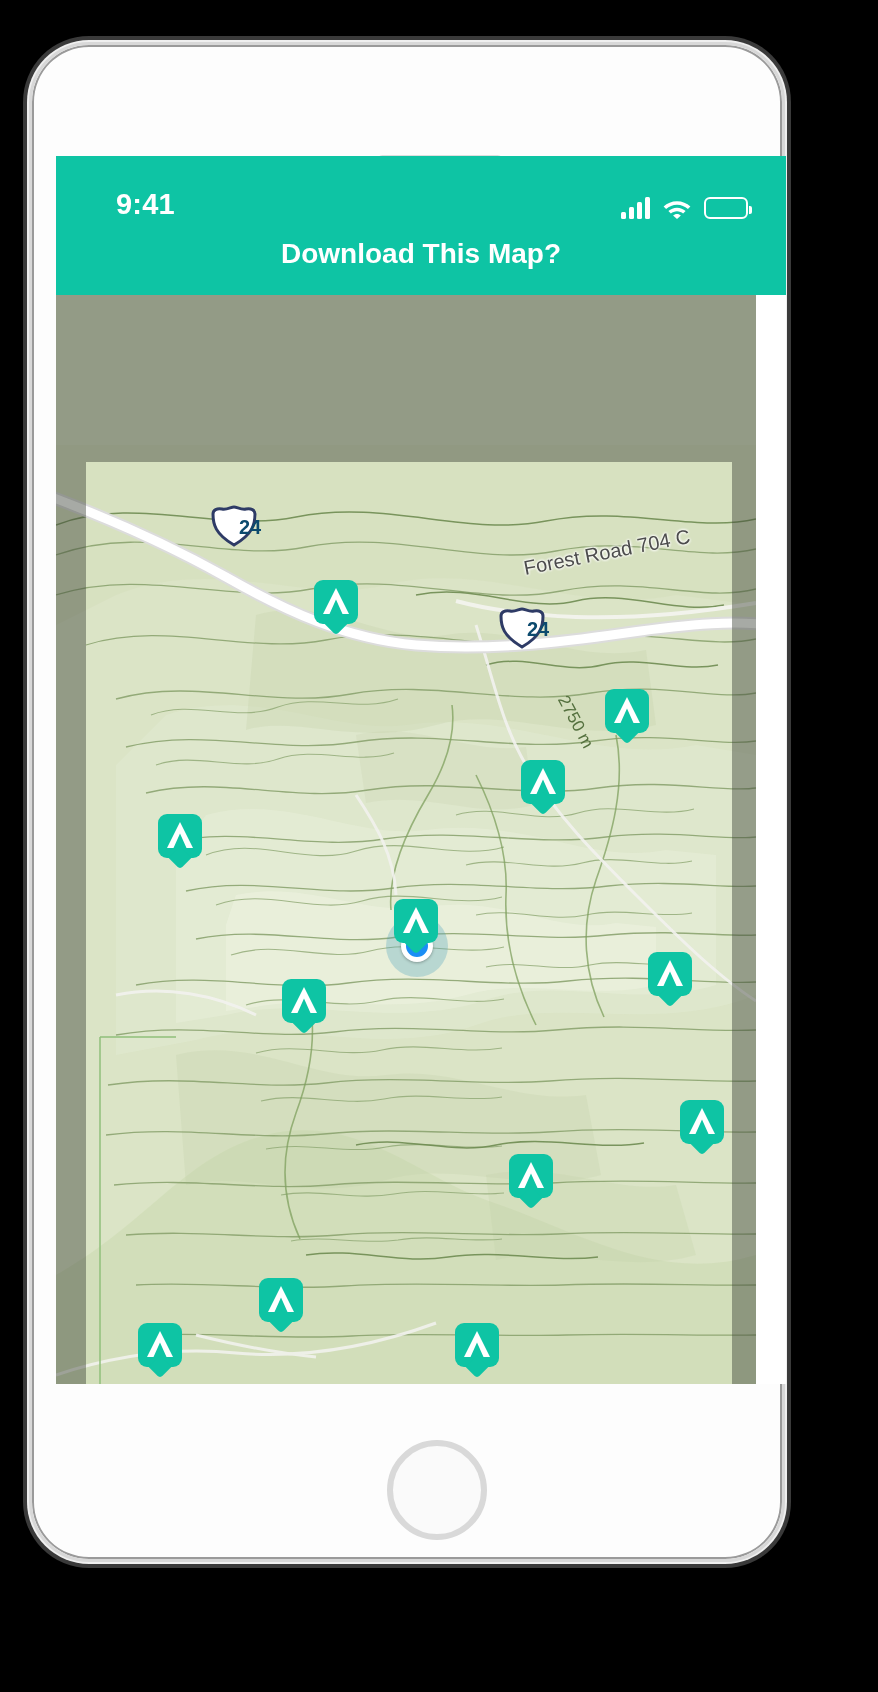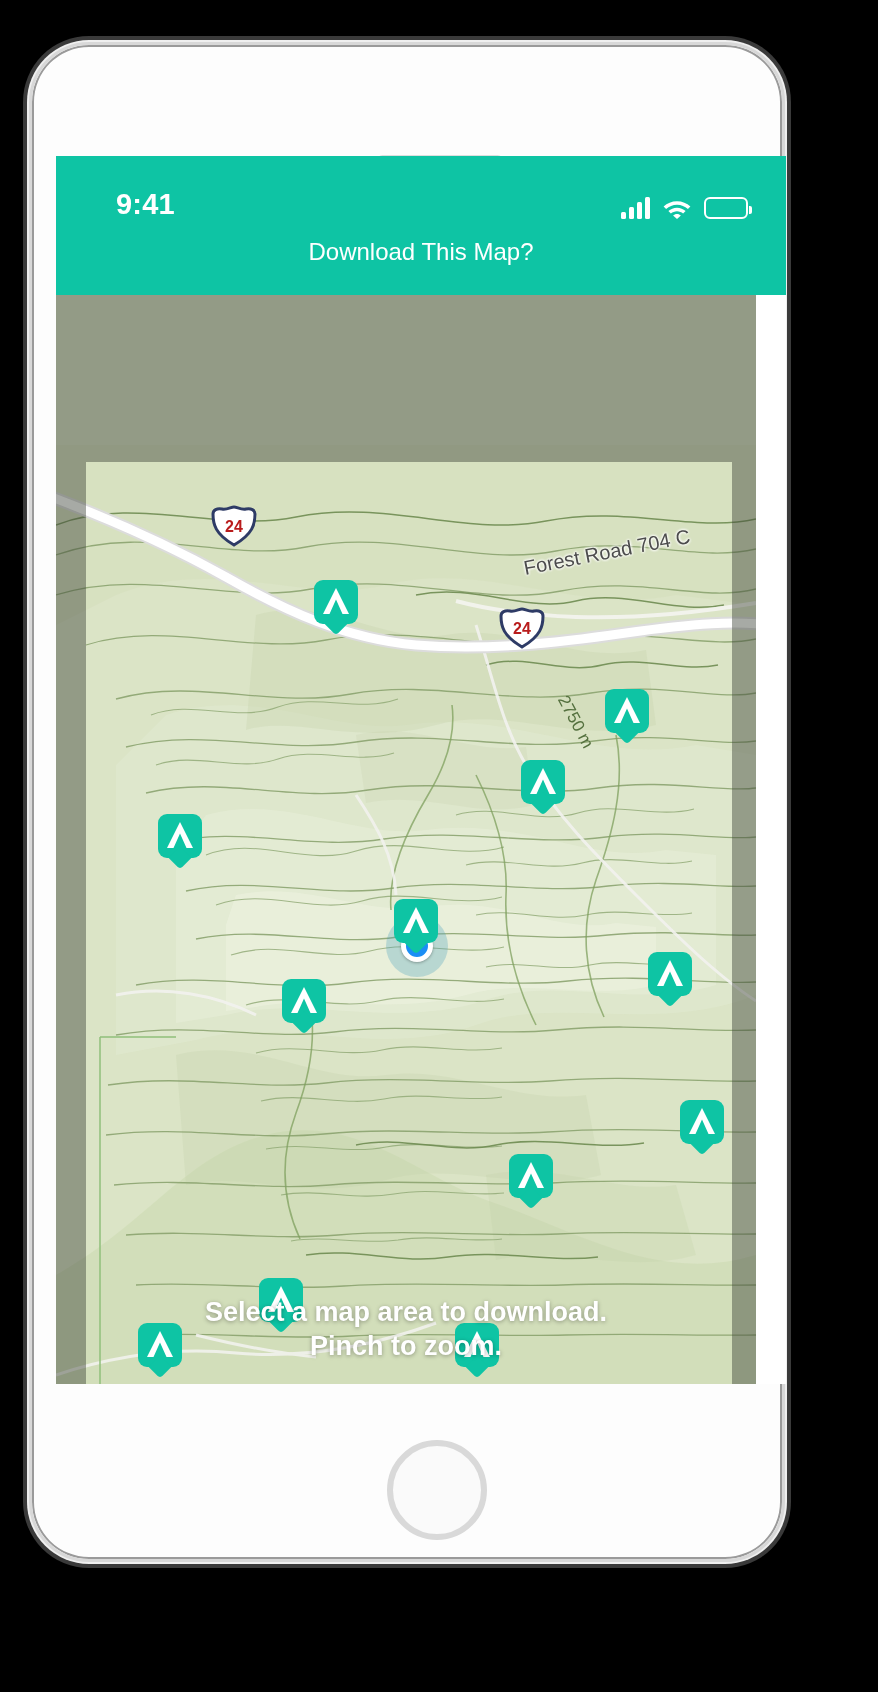--- a/index.html
+++ b/index.html
@@ -87,21 +87,21 @@
   }
   #battery-icon::after {
     content: ""; position: absolute; right: -6px; top: 7px;
     width: 3px; height: 8px; background: #fff; border-radius: 0 2px 2px 0;
   }
   #battery-fill { width: 100%; height: 100%; background: #fff; border-radius: 2px; }
 
   #dialog-title {
     position: absolute; left: 0; top: 82px;
     width: 100%; text-align: center;
-    color: #fff; font-size: 24px; font-weight: normal;
+    color: #fff; font-size: 28px; font-weight: bold;
   }
 
   
   #map-viewport {
     position: absolute; left: 0; top: 139px;
     width: 700px; height: 1089px;
     overflow: hidden;
     background: #d8e2c4;
   }
   #map-canvas { position: absolute; left: 0; top: 0; width: 700px; height: 1089px; }
@@ -138,23 +138,23 @@
     border-radius: 50%; background: #1a8ef5;
     border: 5px solid #fff;
     box-shadow: 0 1px 3px rgba(0,0,0,0.3);
   }
 
   
   #shield-a, #shield-b {
     position: absolute; width: 46px; height: 42px;
   }
   .shield-txt {
-    position: absolute; left: 0; top: 0; width: 46px; height: 42px;
+    position: absolute; left: 16px; top: 0; width: 46px; height: 42px;
     display: flex; align-items: center; justify-content: center;
-    color: #b91c1c; font-size: 16px; font-weight: bold;
+    color: #0c4a6e; font-size: 20px; font-weight: bold;
     font-family: "Liberation Sans", sans-serif;
   }
   .road-label {
     position: absolute;
     color: #4c4c4c; font-size: 20px; white-space: nowrap;
     font-family: "Liberation Sans", sans-serif;
     text-shadow: 0 0 3px #fff, 0 0 3px #fff, 0 0 3px #fff;
   }
   .contour-label {
     position: absolute;
@@ -406,19 +406,15 @@
             <path d="M14 1 L27 27 L20.5 27 L14 12.5 L7.5 27 L1 27 Z" fill="#ffffff"></path>
           </svg>
         </div>
       </div>
 
     <div class="dim" id="dim-top"></div>
 
     <div class="dim" id="dim-left"></div>
     <div class="dim" id="dim-right"></div>
 
-    <div id="map-instruction">
-      <div>Select a map area to download.</div>
-      <div>Pinch to zoom.</div>
-    </div>
   </div>
 
 </div>
 
 </body></html>

